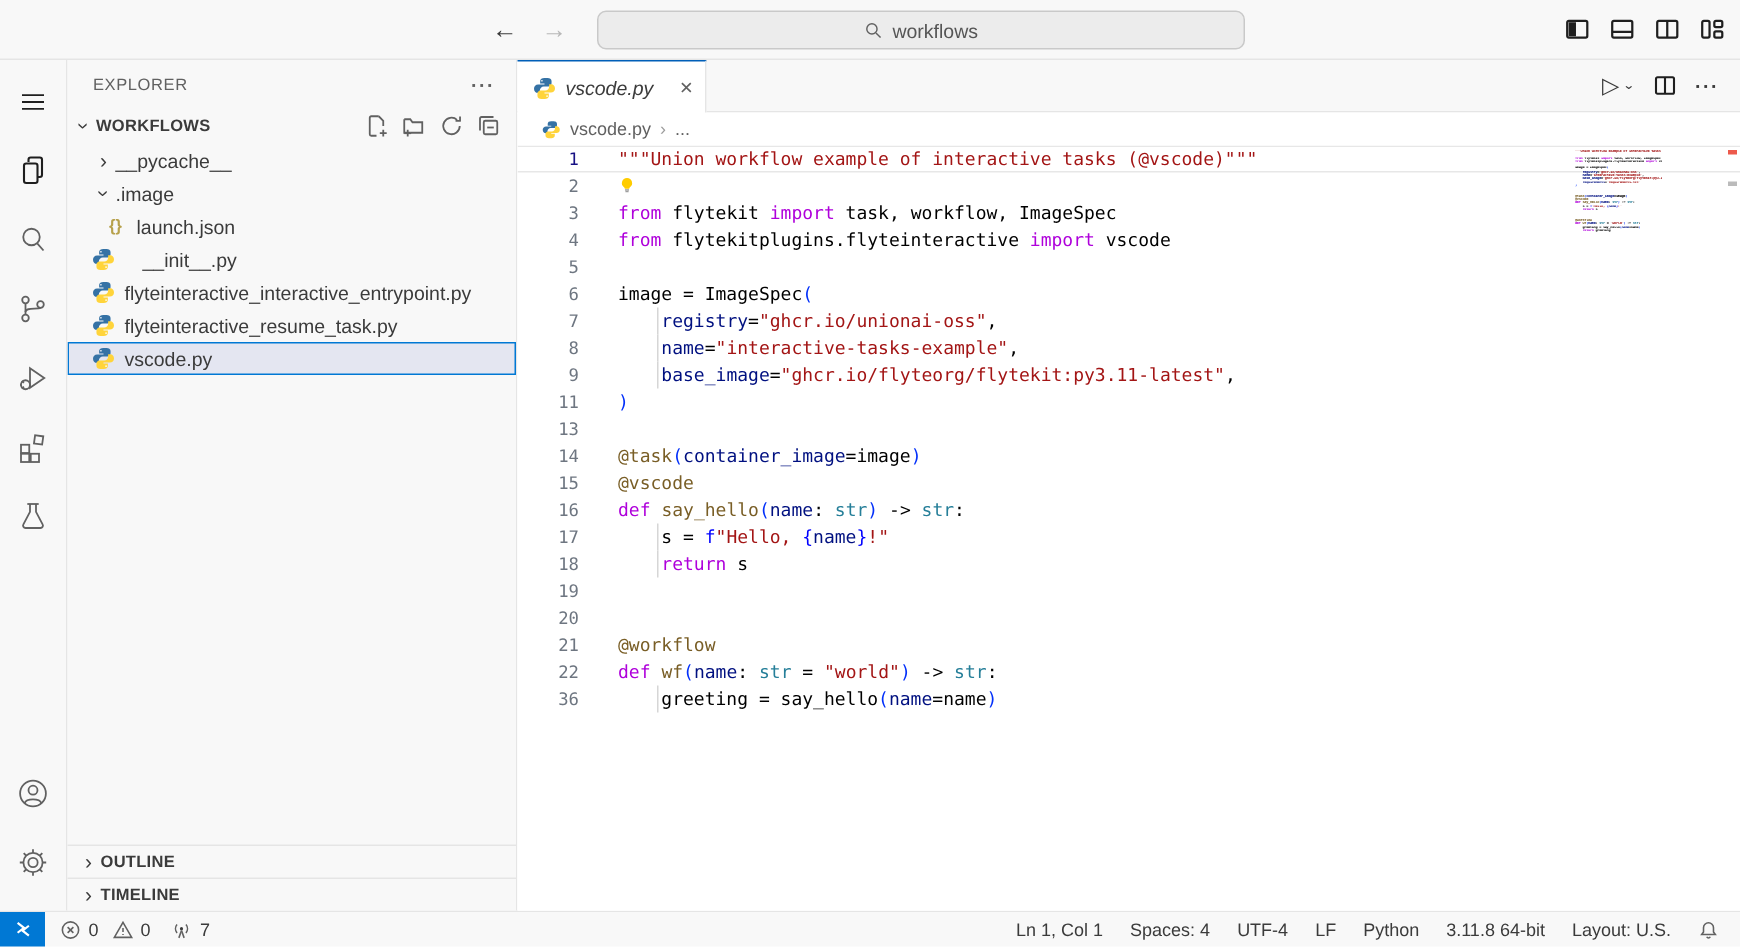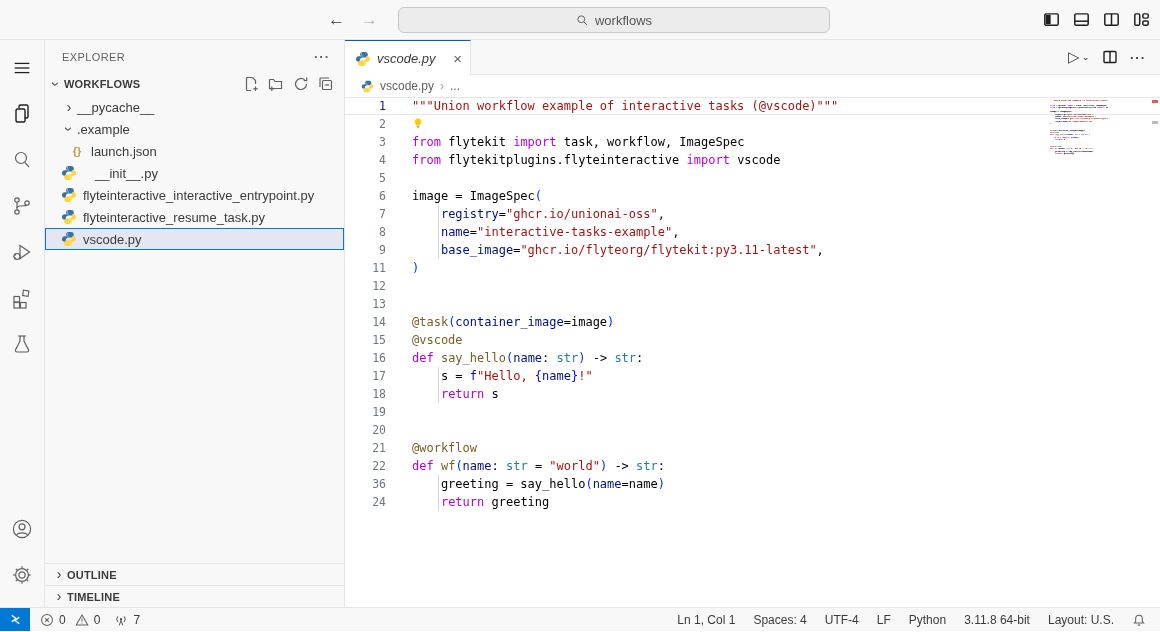--- a/index.html
+++ b/index.html
@@ -247,21 +247,21 @@
           </svg>
       </span>
     </div>
     <div class="tree" id="file-tree">
         <div class="tree-row" style="padding-left: 16px;">
           <span class="tw-chev"><span class="chev-r">›</span></span>
           <span class="tree-label">__pycache__</span>
         </div>
         <div class="tree-row" style="padding-left: 16px;">
           <span class="tw-chev"><span class="chev-d">›</span></span>
-          <span class="tree-label">.example</span>
+          <span class="tree-label">.image</span>
         </div>
         <div class="tree-row" style="padding-left: 24px;">
           <span class="json-ic">{}</span>
           <span class="tree-label">launch.json</span>
         </div>
         <div class="tree-row" style="padding-left: 16px; gap: 12px;">
           <svg class="file-ic" viewBox="0 0 16 16">
             <path fill="#3572A5" d="M7.9 1C6.3 1 5.1 1.7 5.1 3v1.7H8v.6H3.7C2.2 5.3 1 6.4 1 8.1s1.1 2.8 2.5 2.8h1.4V9.2c0-1.4 1.2-2.6 2.6-2.6h3.1c1.2 0 2.1-.9 2.1-2.1V3c0-1.3-1.2-2-2.7-2H7.9z"></path>
             <path fill="#FFD43B" d="M8.1 15c1.6 0 2.8-.7 2.8-2v-1.7H8v-.6h4.3c1.5 0 2.7-1 2.7-2.7s-1.1-2.8-2.5-2.8h-1.4v1.6c0 1.4-1.2 2.6-2.6 2.6H5.4c-1.2 0-2.1.9-2.1 2.1V13c0 1.3 1.2 2 2.7 2h2.1z"></path>
             <circle cx="6.3" cy="2.9" r=".55" fill="#fff"></circle>
@@ -349,33 +349,31 @@
                   <rect x="6.6" y="13.2" width="2.8" height="1" fill="#949494"></rect>
                 </svg></span></span></div>
           <div class="line"><span class="ln">3</span><span class="lc"><span class="kw">from</span><span class="pl"> flytekit </span><span class="kw">import</span><span class="pl"> task, workflow, ImageSpec</span></span></div>
           <div class="line"><span class="ln">4</span><span class="lc"><span class="kw">from</span><span class="pl"> flytekitplugins.flyteinteractive </span><span class="kw">import</span><span class="pl"> vscode</span></span></div>
           <div class="line"><span class="ln">5</span><span class="lc"></span></div>
           <div class="line"><span class="ln">6</span><span class="lc"><span class="pl">image = ImageSpec</span><span class="br1">(</span></span></div>
           <div class="line"><span class="ln">7</span><span class="lc guide"><span class="pl">    </span><span class="param">registry</span><span class="pl">=</span><span class="str">"ghcr.io/unionai-oss"</span><span class="pl">,</span></span></div>
           <div class="line"><span class="ln">8</span><span class="lc guide"><span class="pl">    </span><span class="param">name</span><span class="pl">=</span><span class="str">"interactive-tasks-example"</span><span class="pl">,</span></span></div>
           <div class="line"><span class="ln">9</span><span class="lc guide"><span class="pl">    </span><span class="param">base_image</span><span class="pl">=</span><span class="str">"ghcr.io/flyteorg/flytekit:py3.11-latest"</span><span class="pl">,</span></span></div>
           <div class="line"><span class="ln">11</span><span class="lc"><span class="br1">)</span></span></div>
-          <div class="line"><span class="ln">12</span><span class="lc"></span></div>
           <div class="line"><span class="ln">13</span><span class="lc"></span></div>
           <div class="line"><span class="ln">14</span><span class="lc"><span class="fn">@task</span><span class="br1">(</span><span class="param">container_image</span><span class="pl">=image</span><span class="br1">)</span></span></div>
           <div class="line"><span class="ln">15</span><span class="lc"><span class="fn">@vscode</span></span></div>
           <div class="line"><span class="ln">16</span><span class="lc"><span class="kw">def</span><span class="pl"> </span><span class="fn">say_hello</span><span class="br1">(</span><span class="param">name</span><span class="pl">: </span><span class="type">str</span><span class="br1">)</span><span class="pl"> -&gt; </span><span class="type">str</span><span class="pl">:</span></span></div>
           <div class="line"><span class="ln">17</span><span class="lc guide"><span class="pl">    s = </span><span class="fpre">f</span><span class="str">"Hello, </span><span class="fbr">{</span><span class="param">name</span><span class="fbr">}</span><span class="str">!"</span></span></div>
           <div class="line"><span class="ln">18</span><span class="lc guide"><span class="pl">    </span><span class="kw">return</span><span class="pl"> s</span></span></div>
           <div class="line"><span class="ln">19</span><span class="lc"></span></div>
           <div class="line"><span class="ln">20</span><span class="lc"></span></div>
           <div class="line"><span class="ln">21</span><span class="lc"><span class="fn">@workflow</span></span></div>
           <div class="line"><span class="ln">22</span><span class="lc"><span class="kw">def</span><span class="pl"> </span><span class="fn">wf</span><span class="br1">(</span><span class="param">name</span><span class="pl">: </span><span class="type">str</span><span class="pl"> = </span><span class="str">"world"</span><span class="br1">)</span><span class="pl"> -&gt; </span><span class="type">str</span><span class="pl">:</span></span></div>
           <div class="line"><span class="ln">36</span><span class="lc guide"><span class="pl">    greeting = say_hello</span><span class="br1">(</span><span class="param">name</span><span class="pl">=name</span><span class="br1">)</span></span></div>
-          <div class="line"><span class="ln">24</span><span class="lc guide"><span class="pl">    </span><span class="kw">return</span><span class="pl"> greeting</span></span></div>
         </div>
       <div class="minimap" id="minimap">
           <div class="mline"><span class="str">"""Union workflow example of interactive tasks (@vscode)"""</span></div>
           <div class="mline"></div>
           <div class="mline"><span class="kw">from</span><span class="pl"> flytekit </span><span class="kw">import</span><span class="pl"> task, workflow, ImageSpec</span></div>
           <div class="mline"><span class="kw">from</span><span class="pl"> flytekitplugins.flyteinteractive </span><span class="kw">import</span><span class="pl"> vscode</span></div>
           <div class="mline"></div>
           <div class="mline"><span class="pl">image = ImageSpec</span><span class="br1">(</span></div>
           <div class="mline"><span class="pl">    </span><span class="param">registry</span><span class="pl">=</span><span class="str">"ghcr.io/unionai-oss"</span><span class="pl">,</span></div>
           <div class="mline"><span class="pl">    </span><span class="param">name</span><span class="pl">=</span><span class="str">"interactive-tasks-example"</span><span class="pl">,</span></div>

